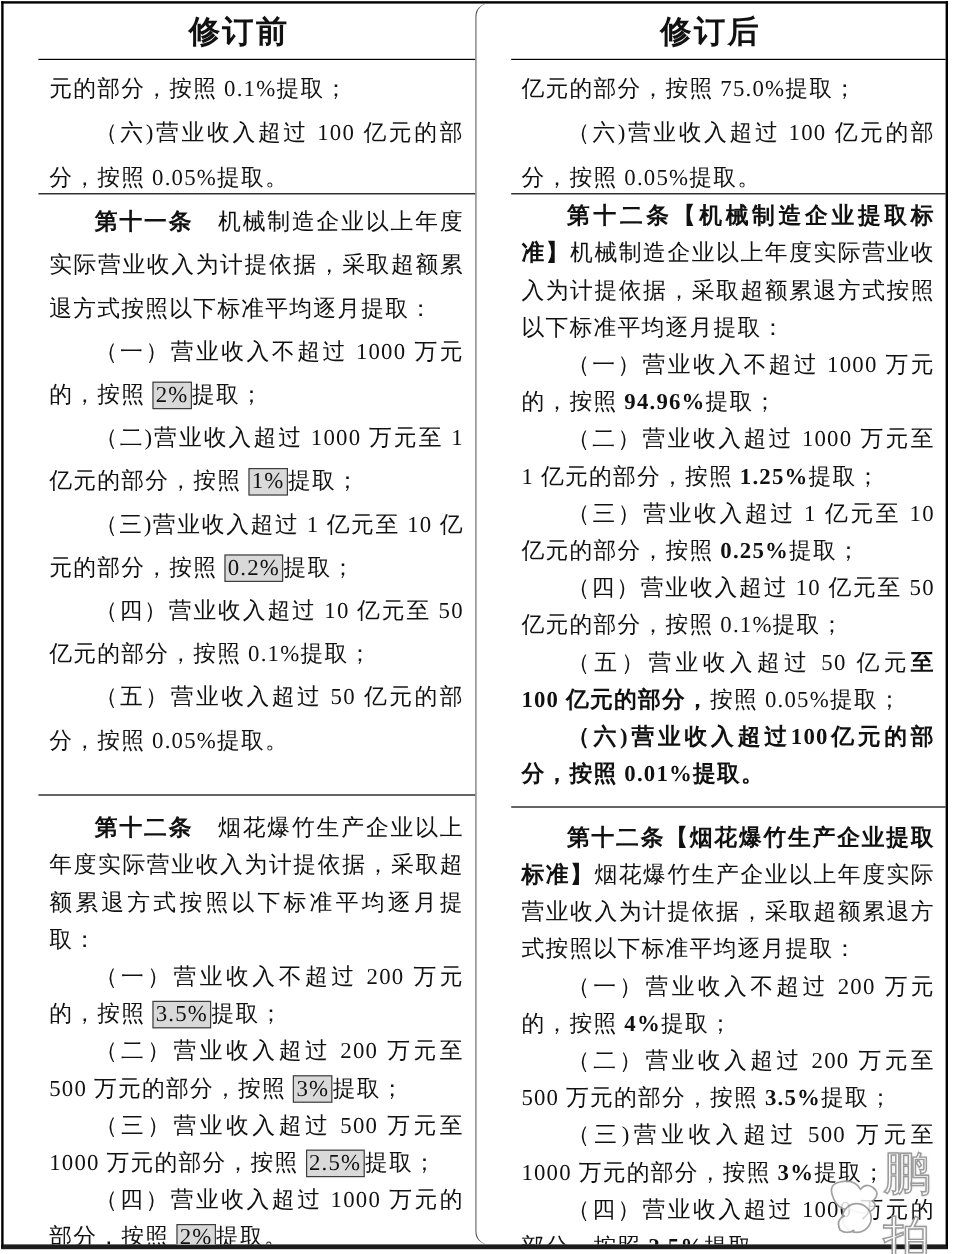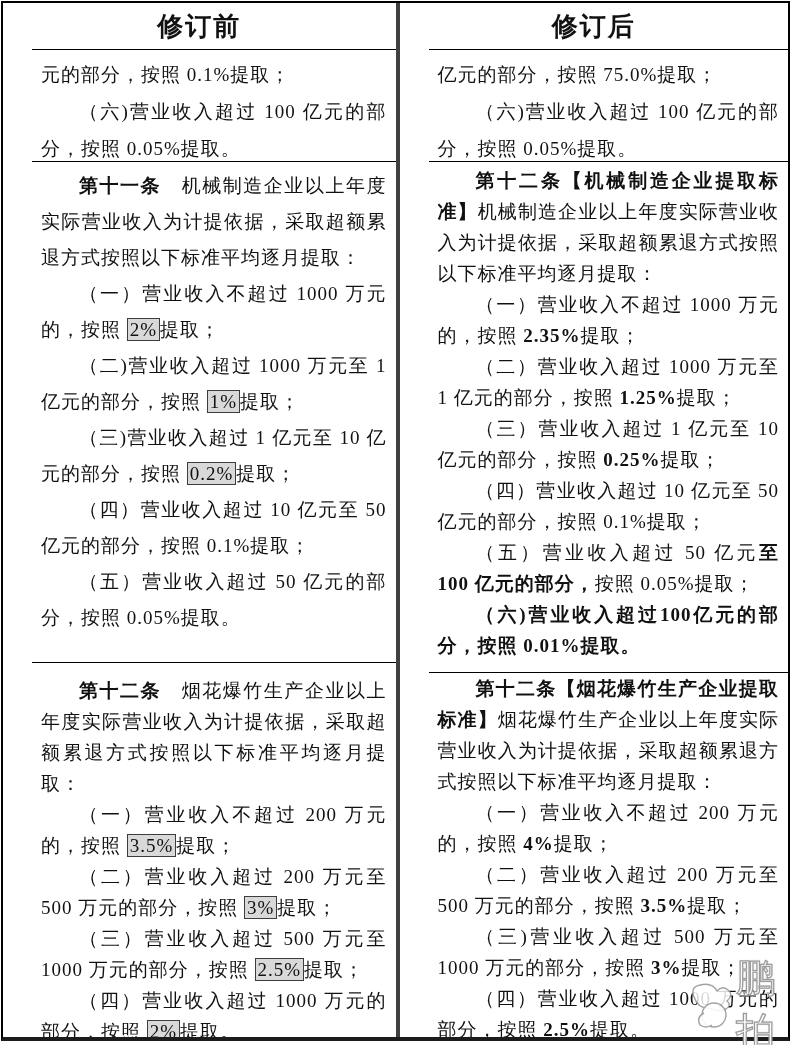--- a/index.html
+++ b/index.html
@@ -6,33 +6,33 @@
   .page{
     position:relative;width:800px;height:1045px;background:#fff;overflow:hidden;
     font-family:"Liberation Serif","DejaVu Serif",serif;color:#111;
   }
   .tbl{
     position:absolute;left:1px;top:1px;width:789px;height:1040px;
     border:2px solid #000;border-bottom:4px solid #1c1c1c;
     display:flex;box-sizing:border-box;background:#fff;
   }
   .col{width:50%;display:flex;flex-direction:column;box-sizing:border-box;}
-  .col.after{border-left:4px solid #404040;}
+  .col.after{border-left:1px solid #404040;border-radius:11px;}
   .cell{box-sizing:border-box;overflow:hidden;text-align:right;}
   .cell + .cell{border-top:1px solid #000;}
   .head{
     height:46px;display:flex;align-items:center;justify-content:center;
     font-size:26px;font-weight:bold;letter-spacing:2px;
   }
   .body{padding:6px 9px 0 9px;font-size:19px;text-align:justify;letter-spacing:1px;margin-left:29px;}
   .r1{height:112px;line-height:37px;}
   .before .r2{height:501px;line-height:36px;}
   .after  .r2{height:511px;line-height:31px;padding-top:3px;}
   .before .r3{flex:1;line-height:31px;padding-top:12px;}
-  .after  .r3{flex:1;line-height:31px;padding-top:0;}
+  .after  .r3{flex:1;line-height:31px;padding-top:10px;}
   p.para{margin:0;}
   p.indent{text-indent:2em;}
   span.b{font-weight:bold;}
   span.box{
     background:var(--hl-bg,#d9d9d9);
     border:1px solid #3d3d3d;
     padding:0 2px;
   }
   .watermark{
     position:absolute;left:684px;top:972px;width:116px;height:66px;
@@ -77,21 +77,21 @@
     </div>
 
     <div class="col after">
       <div class="cell head">修订后</div>
       <div class="cell body r1">
           <p class="para"><span>亿元的部分，按照 75.0%提取；</span></p>
           <p class="para indent"><span>（六)营业收入超过 100 亿元的部分，按照 0.05%提取。</span></p>
         </div>
       <div class="cell body r2">
           <p class="para indent"><span class="b">第十二条【机械制造企业提取标准】</span><span>机械制造企业以上年度实际营业收入为计提依据，采取超额累退方式按照以下标准平均逐月提取：</span></p>
-          <p class="para indent"><span>（一）营业收入不超过 1000 万元的，按照 </span><span class="b">2.35%</span><span>提取；</span></p>
+          <p class="para indent"><span>（一）营业收入不超过 1000 万元的，按照 </span><span class="b">94.96%</span><span>提取；</span></p>
           <p class="para indent"><span>（二）营业收入超过 1000 万元至 1 亿元的部分，按照 </span><span class="b">1.25%</span><span>提取；</span></p>
           <p class="para indent"><span>（三）营业收入超过 1 亿元至 10 亿元的部分，按照 </span><span class="b">0.25%</span><span>提取；</span></p>
           <p class="para indent"><span>（四）营业收入超过 10 亿元至 50 亿元的部分，按照 0.1%提取；</span></p>
           <p class="para indent"><span>（五）营业收入超过 50 亿元</span><span class="b">至 100 亿元的部分，</span><span>按照 0.05%提取；</span></p>
           <p class="para indent"><span class="b">（六)营业收入超过100亿元的部分，按照 0.01%提取。</span></p>
         </div>
       <div class="cell body r3">
           <p class="para indent"><span class="b">第十二条【烟花爆竹生产企业提取标准】</span><span>烟花爆竹生产企业以上年度实际营业收入为计提依据，采取超额累退方式按照以下标准平均逐月提取：</span></p>
           <p class="para indent"><span>（一）营业收入不超过 200 万元的，按照 </span><span class="b">4%</span><span>提取；</span></p>
           <p class="para indent"><span>（二）营业收入超过 200 万元至 500 万元的部分，按照 </span><span class="b">3.5%</span><span>提取；</span></p>

